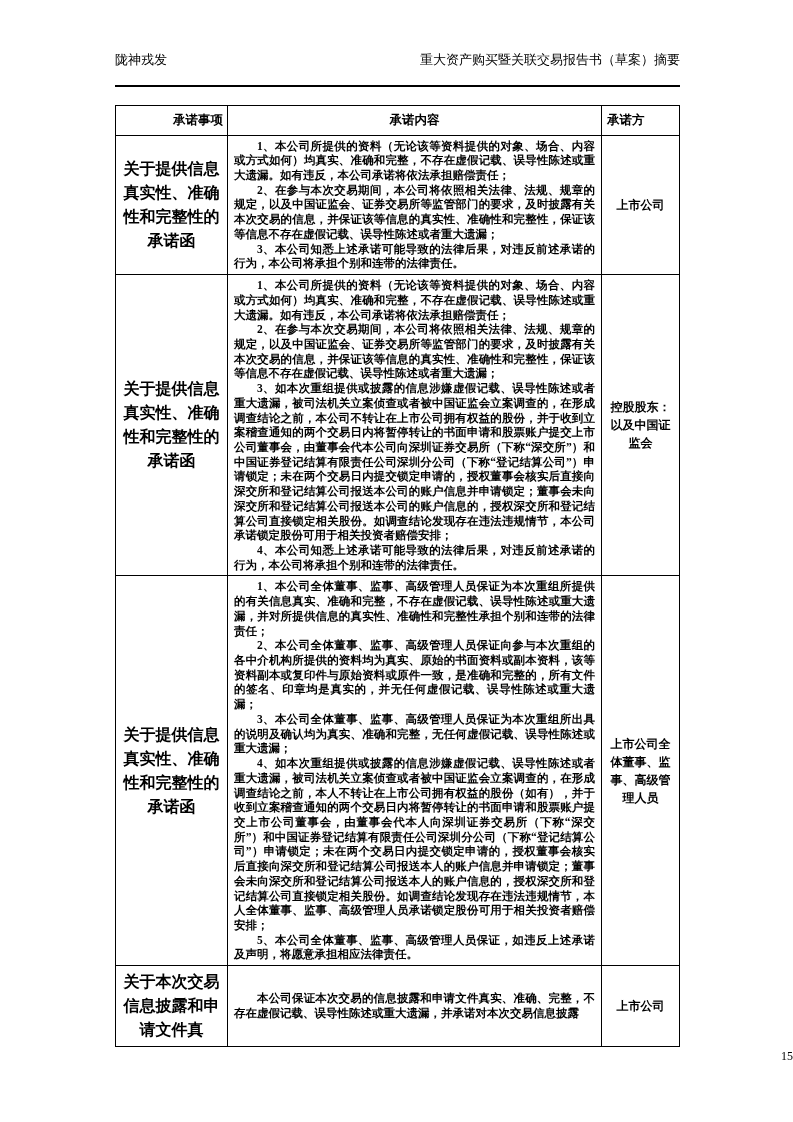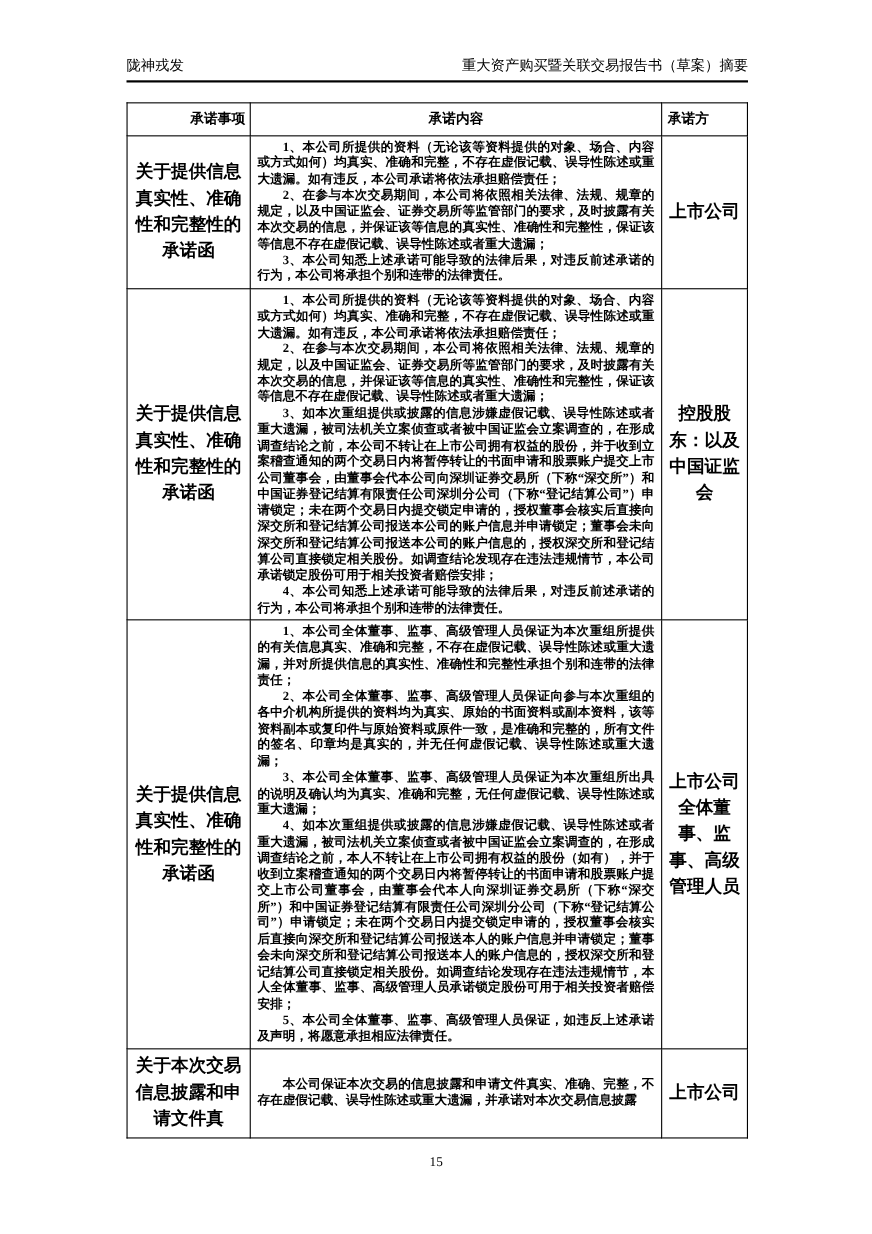--- a/index.html
+++ b/index.html
@@ -15,21 +15,21 @@
     position: relative;
     width: 793px;
     height: 1122px;
     padding: 52px 113px 0 115px;
     box-sizing: border-box;
   }
   .page-header {
     display: flex;
     justify-content: space-between;
     align-items: flex-end;
-    padding-bottom: 5px;
+    padding-bottom: 17px;
     border-bottom: 2px solid #000;
     font-size: 13px;
     line-height: 1.2;
   }
   .commitments-table {
     width: 100%;
     border-collapse: collapse;
     margin-top: 18px;
     table-layout: fixed;
   }
@@ -55,32 +55,32 @@
   }
   td.col-content {
     font-size: 11.5px;
     text-align: justify;
     vertical-align: middle;
     padding: 3px 6px;
     line-height: 1.28;
   }
   td.col-content p { margin: 0; text-indent: 2em; }
   td.col-party {
-    font-size: 16px;
+    font-size: 12px;
     text-align: center;
     vertical-align: middle;
     padding: 4px 4px;
     line-height: 1.5;
   }
   .page-footer {
     position: absolute;
     left: 0;
     bottom: 58px;
     width: 100%;
-    text-align: center;
+    text-align: right;
     font-size: 12px;
   }
 </style>
 </head>
 <body>
 
 <div class="page">
 
   <div class="page-header">
     <span class="header-left">陇神戎发</span>

